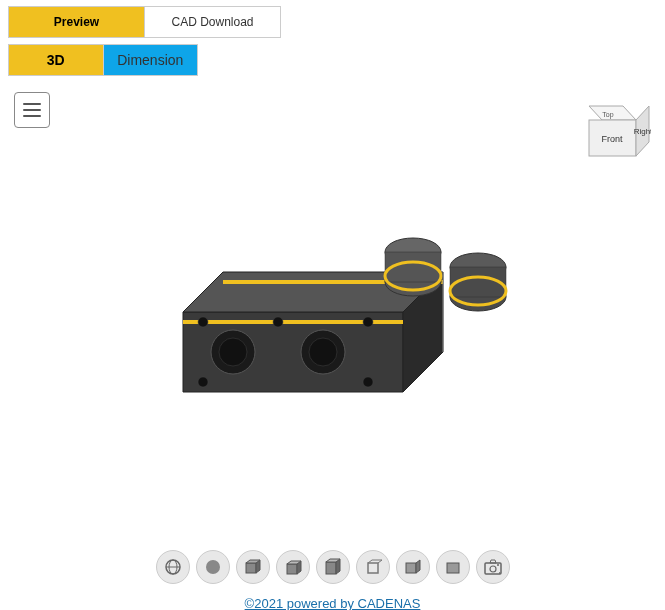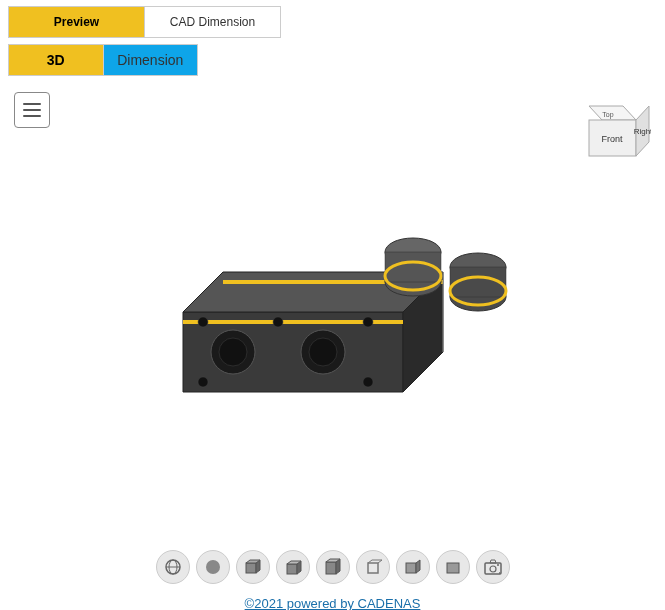--- a/index.html
+++ b/index.html
@@ -163,21 +163,21 @@
       width: 420px;
       height: 300px;
     }
   </style>
 </head>
 <body>
 
 <div class="top-tabs">
   <button class="top-tab active">Preview</button>
   <div class="top-tab-divider"></div>
-  <button class="top-tab inactive">CAD Dimension</button>
+  <button class="top-tab inactive">CAD Download</button>
 </div>
 
 <div class="second-tabs">
   <button class="second-tab active">3D</button>
   <div class="top-tab-divider"></div>
   <button class="second-tab inactive">Dimension</button>
 </div>
 
 <div class="viewer-area">
 

